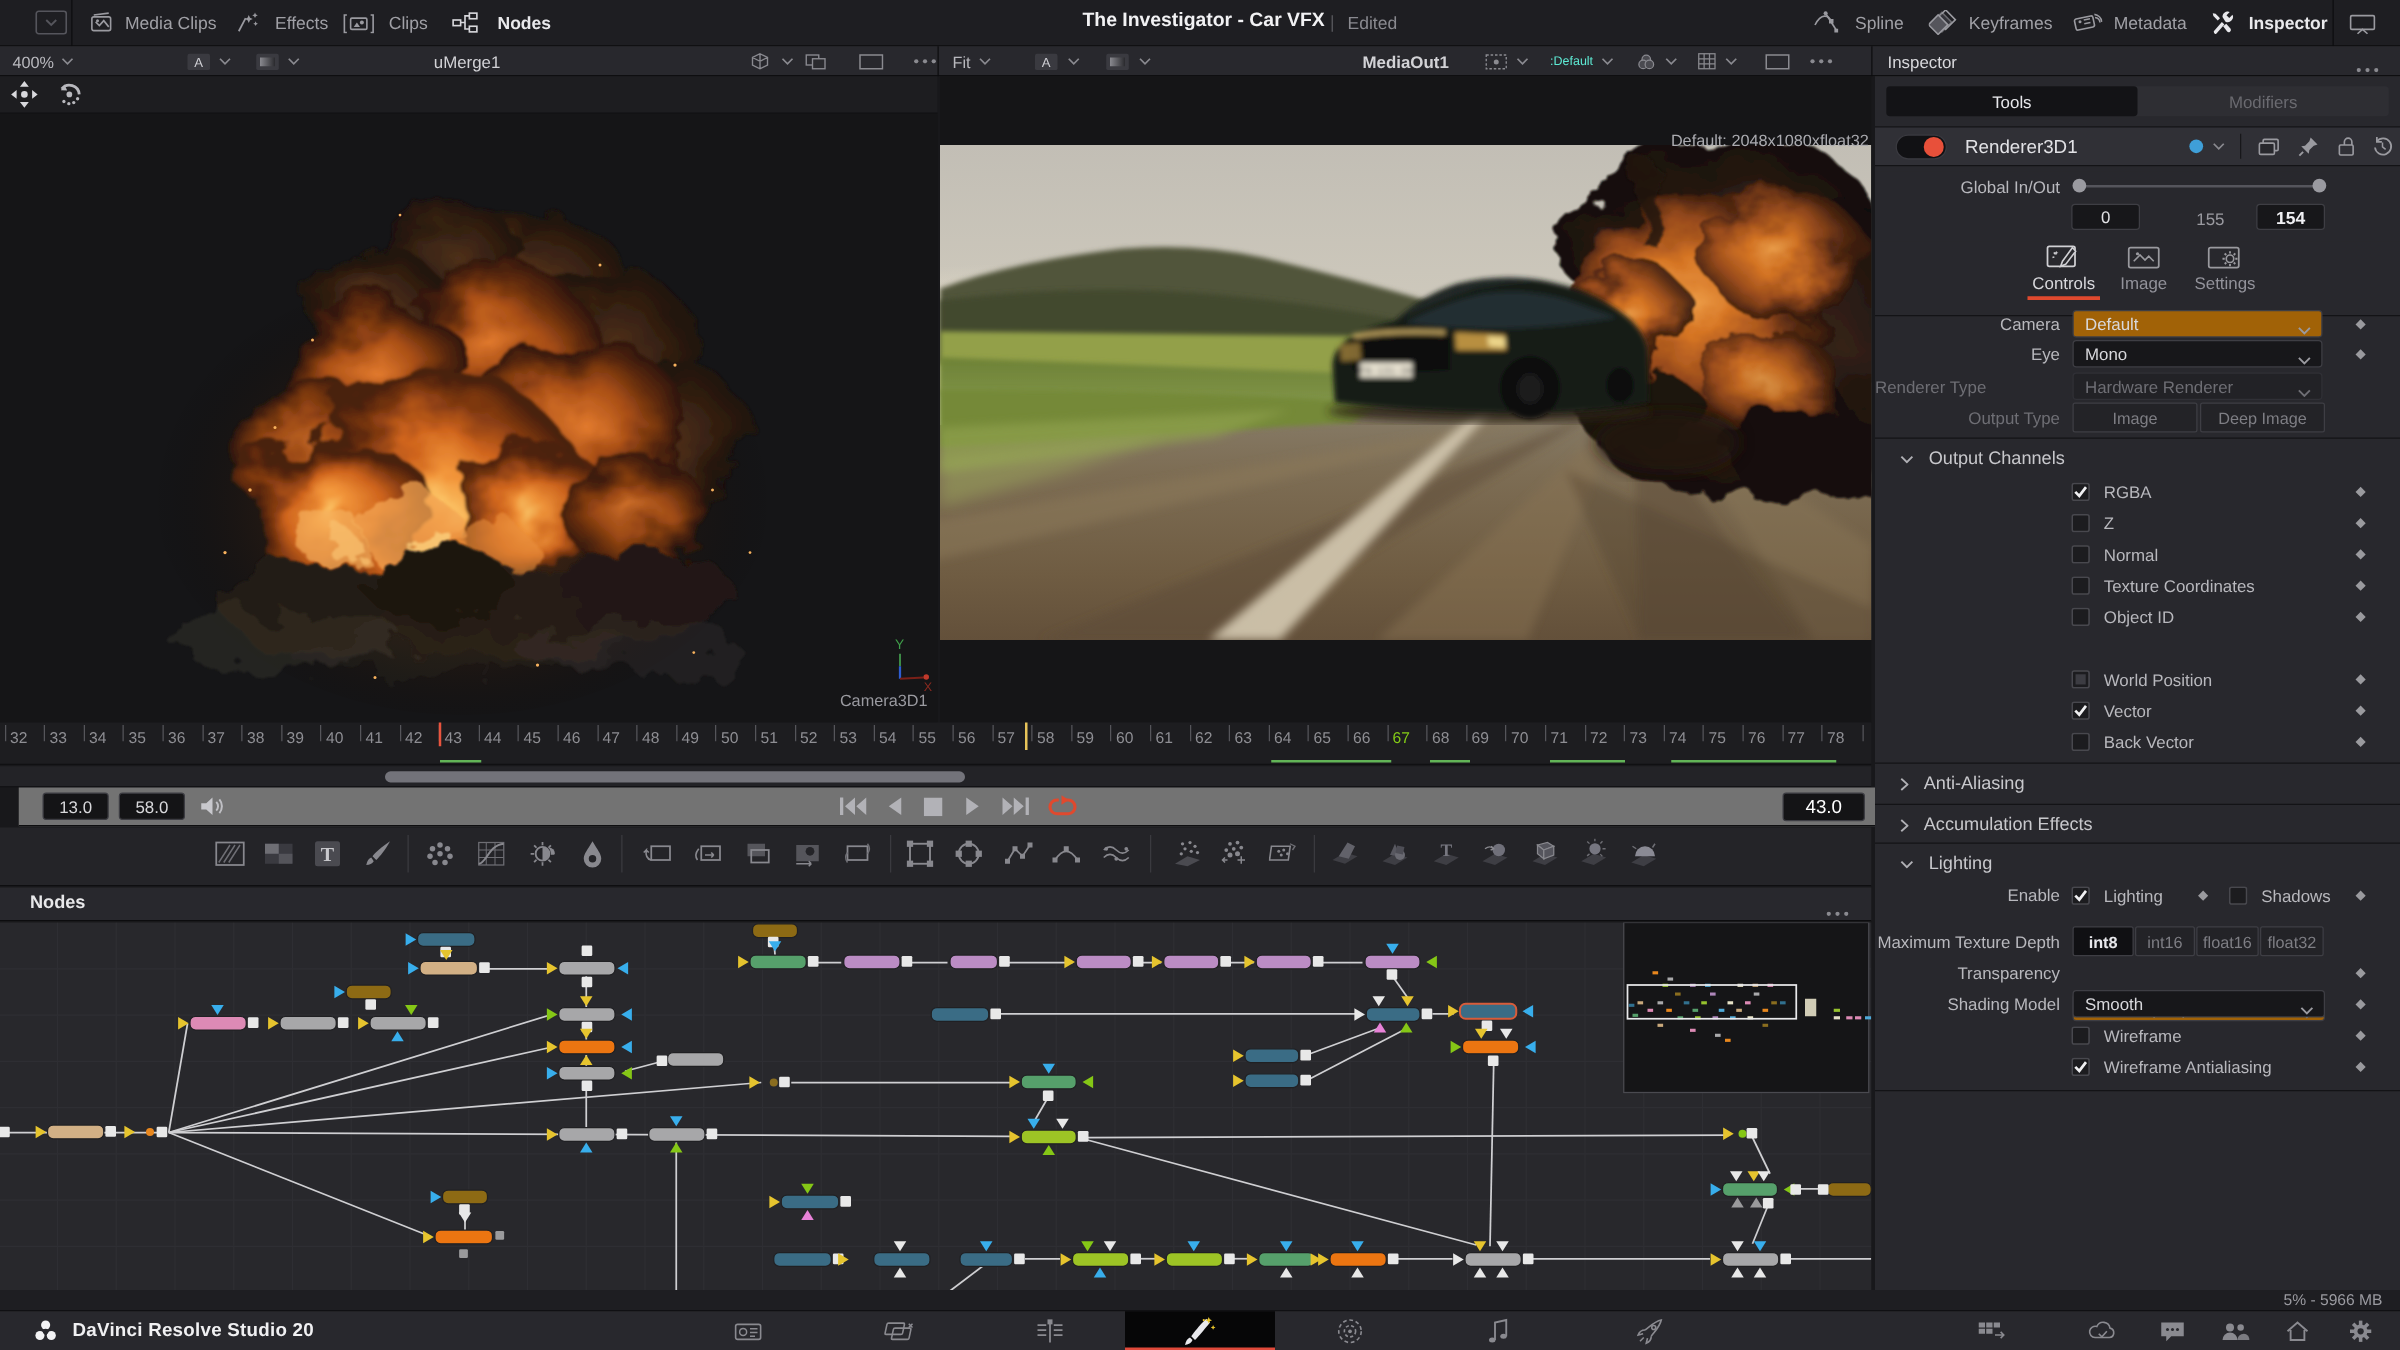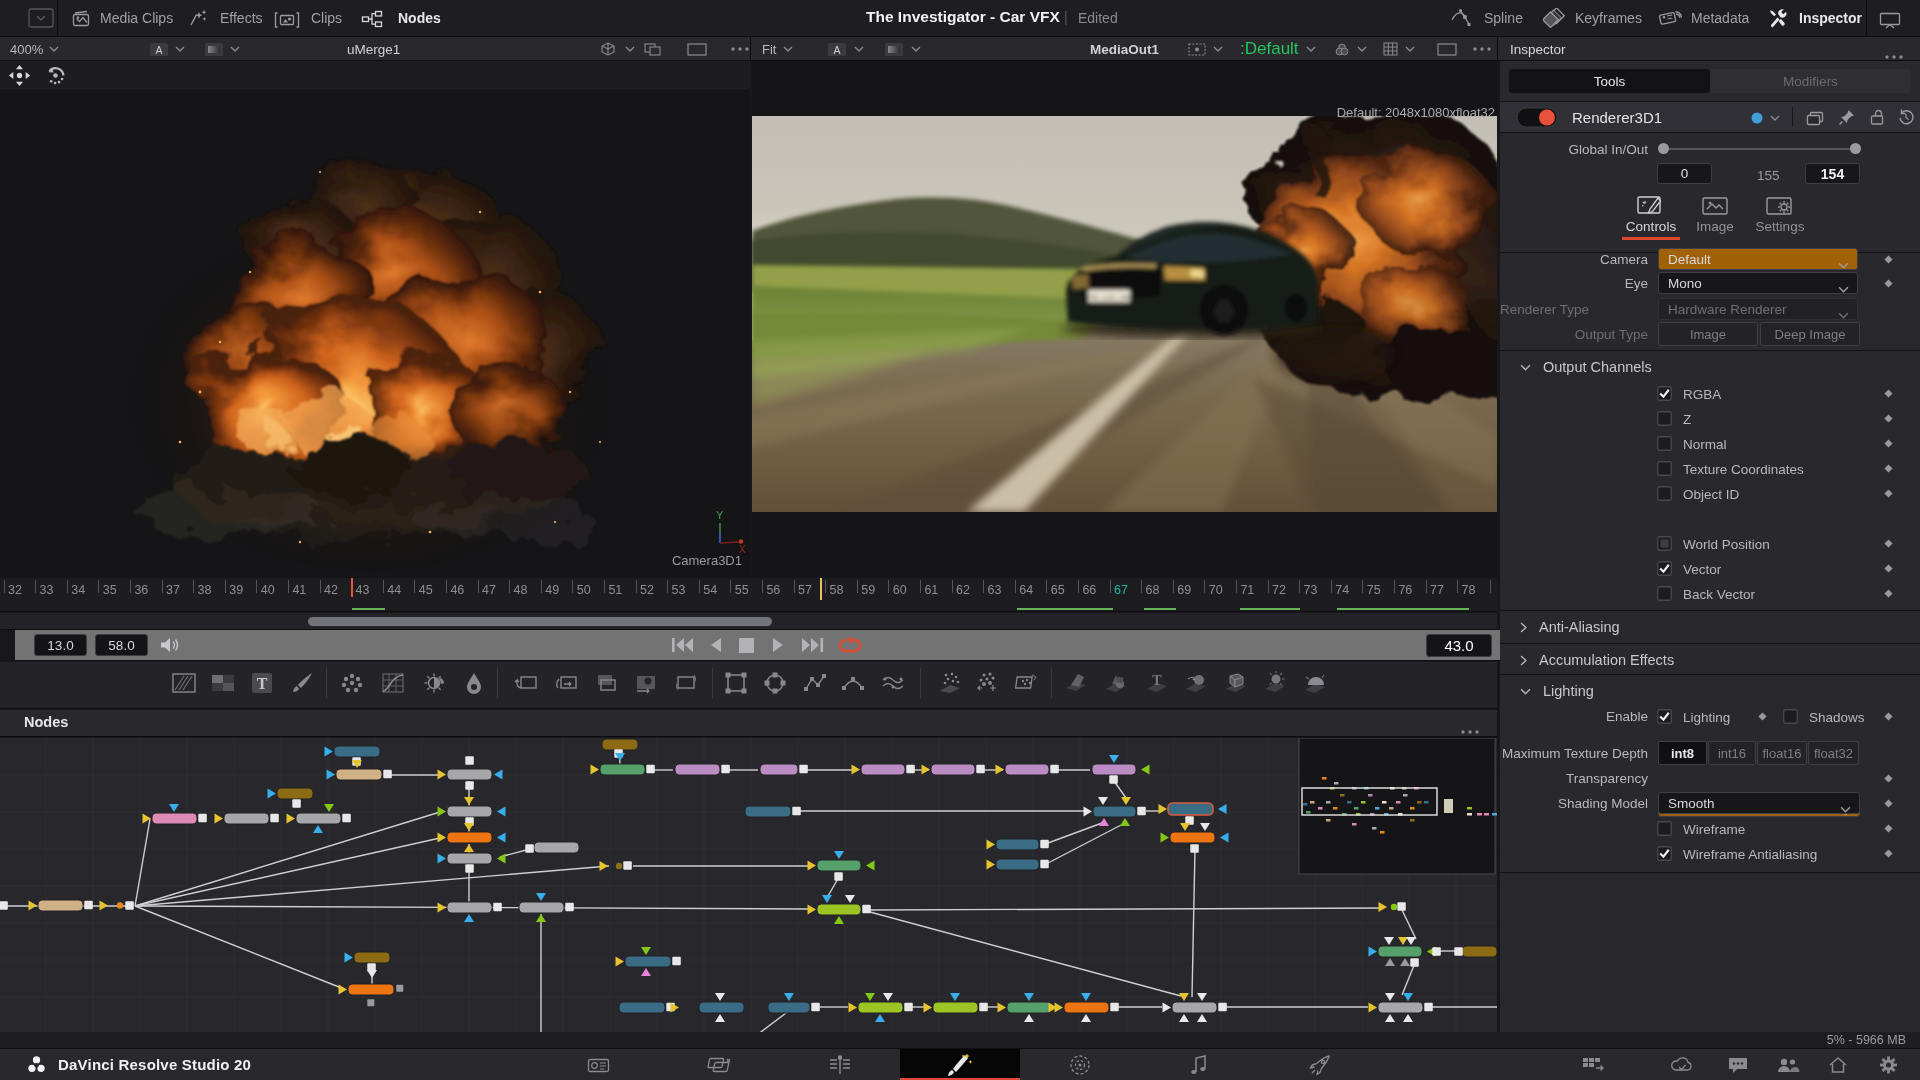--- a/index.html
+++ b/index.html
@@ -192,21 +192,21 @@
         <span style="color:#d2d2d6;font-size:13.5px;font-weight:600;">MediaOut1</span>
       </div>
   <div class="abs row" style="left:1188px;top:0;height:24px;gap:7px;">
     <svg class="ic" width="18" height="13" viewBox="0 0 18 13">
           <rect x="1" y="1" width="16" height="11" stroke="#8a8a90" fill="none" stroke-width="1.1" stroke-dasharray="2 1.5"></rect>
           <circle cx="9" cy="6.5" r="2" fill="#8a8a90"></circle>
         </svg>
         <svg class="ic" width="10" height="6" viewBox="0 0 10 6">
           <path d="M1 1 L5 5 L9 1" stroke="#8a8a90" stroke-width="1.4" fill="none"></path>
         </svg>
-    <span style="color:#22c55e;font-size:17px;margin-left:10px;">:Default</span>
+    <span style="color:#5eead4;font-size:10px;margin-left:10px;">:Default</span>
         <svg class="ic" width="10" height="6" viewBox="0 0 10 6">
           <path d="M1 1 L5 5 L9 1" stroke="#8a8a90" stroke-width="1.4" fill="none"></path>
         </svg>
     <span style="width:4px;"></span>
         <svg class="ic" width="16" height="15" viewBox="0 0 16 15">
           <g stroke="#8a8a90" fill="#4a4a50">
             <circle cx="8" cy="5.5" r="3.4"></circle>
             <circle cx="5.5" cy="9.5" r="3.4"></circle>
             <circle cx="10.5" cy="9.5" r="3.4"></circle>
           </g>
@@ -545,21 +545,21 @@
 <div class="abs" style="left:956.0px;top:5px;color:#8e8e93;font-size:12.5px;">62</div>
 <div class="abs" style="left:983.1px;top:2px;width:1px;height:13px;background:#55555a;"></div>
 <div class="abs" style="left:987.6px;top:5px;color:#8e8e93;font-size:12.5px;">63</div>
 <div class="abs" style="left:1014.7px;top:2px;width:1px;height:13px;background:#55555a;"></div>
 <div class="abs" style="left:1019.2px;top:5px;color:#8e8e93;font-size:12.5px;">64</div>
 <div class="abs" style="left:1046.3px;top:2px;width:1px;height:13px;background:#55555a;"></div>
 <div class="abs" style="left:1050.8px;top:5px;color:#8e8e93;font-size:12.5px;">65</div>
 <div class="abs" style="left:1077.9px;top:2px;width:1px;height:13px;background:#55555a;"></div>
 <div class="abs" style="left:1082.4px;top:5px;color:#8e8e93;font-size:12.5px;">66</div>
 <div class="abs" style="left:1109.5px;top:2px;width:1px;height:13px;background:#55555a;"></div>
-<div class="abs" style="left:1114.0px;top:5px;color:#14b8a6;font-size:12.5px;">67</div>
+<div class="abs" style="left:1114.0px;top:5px;color:#84cc16;font-size:12.5px;">67</div>
 <div class="abs" style="left:1141.1px;top:2px;width:1px;height:13px;background:#55555a;"></div>
 <div class="abs" style="left:1145.6px;top:5px;color:#8e8e93;font-size:12.5px;">68</div>
 <div class="abs" style="left:1172.7px;top:2px;width:1px;height:13px;background:#55555a;"></div>
 <div class="abs" style="left:1177.2px;top:5px;color:#8e8e93;font-size:12.5px;">69</div>
 <div class="abs" style="left:1204.3px;top:2px;width:1px;height:13px;background:#55555a;"></div>
 <div class="abs" style="left:1208.8px;top:5px;color:#8e8e93;font-size:12.5px;">70</div>
 <div class="abs" style="left:1235.9px;top:2px;width:1px;height:13px;background:#55555a;"></div>
 <div class="abs" style="left:1240.4px;top:5px;color:#8e8e93;font-size:12.5px;">71</div>
 <div class="abs" style="left:1267.5px;top:2px;width:1px;height:13px;background:#55555a;"></div>
 <div class="abs" style="left:1272.0px;top:5px;color:#8e8e93;font-size:12.5px;">72</div>

